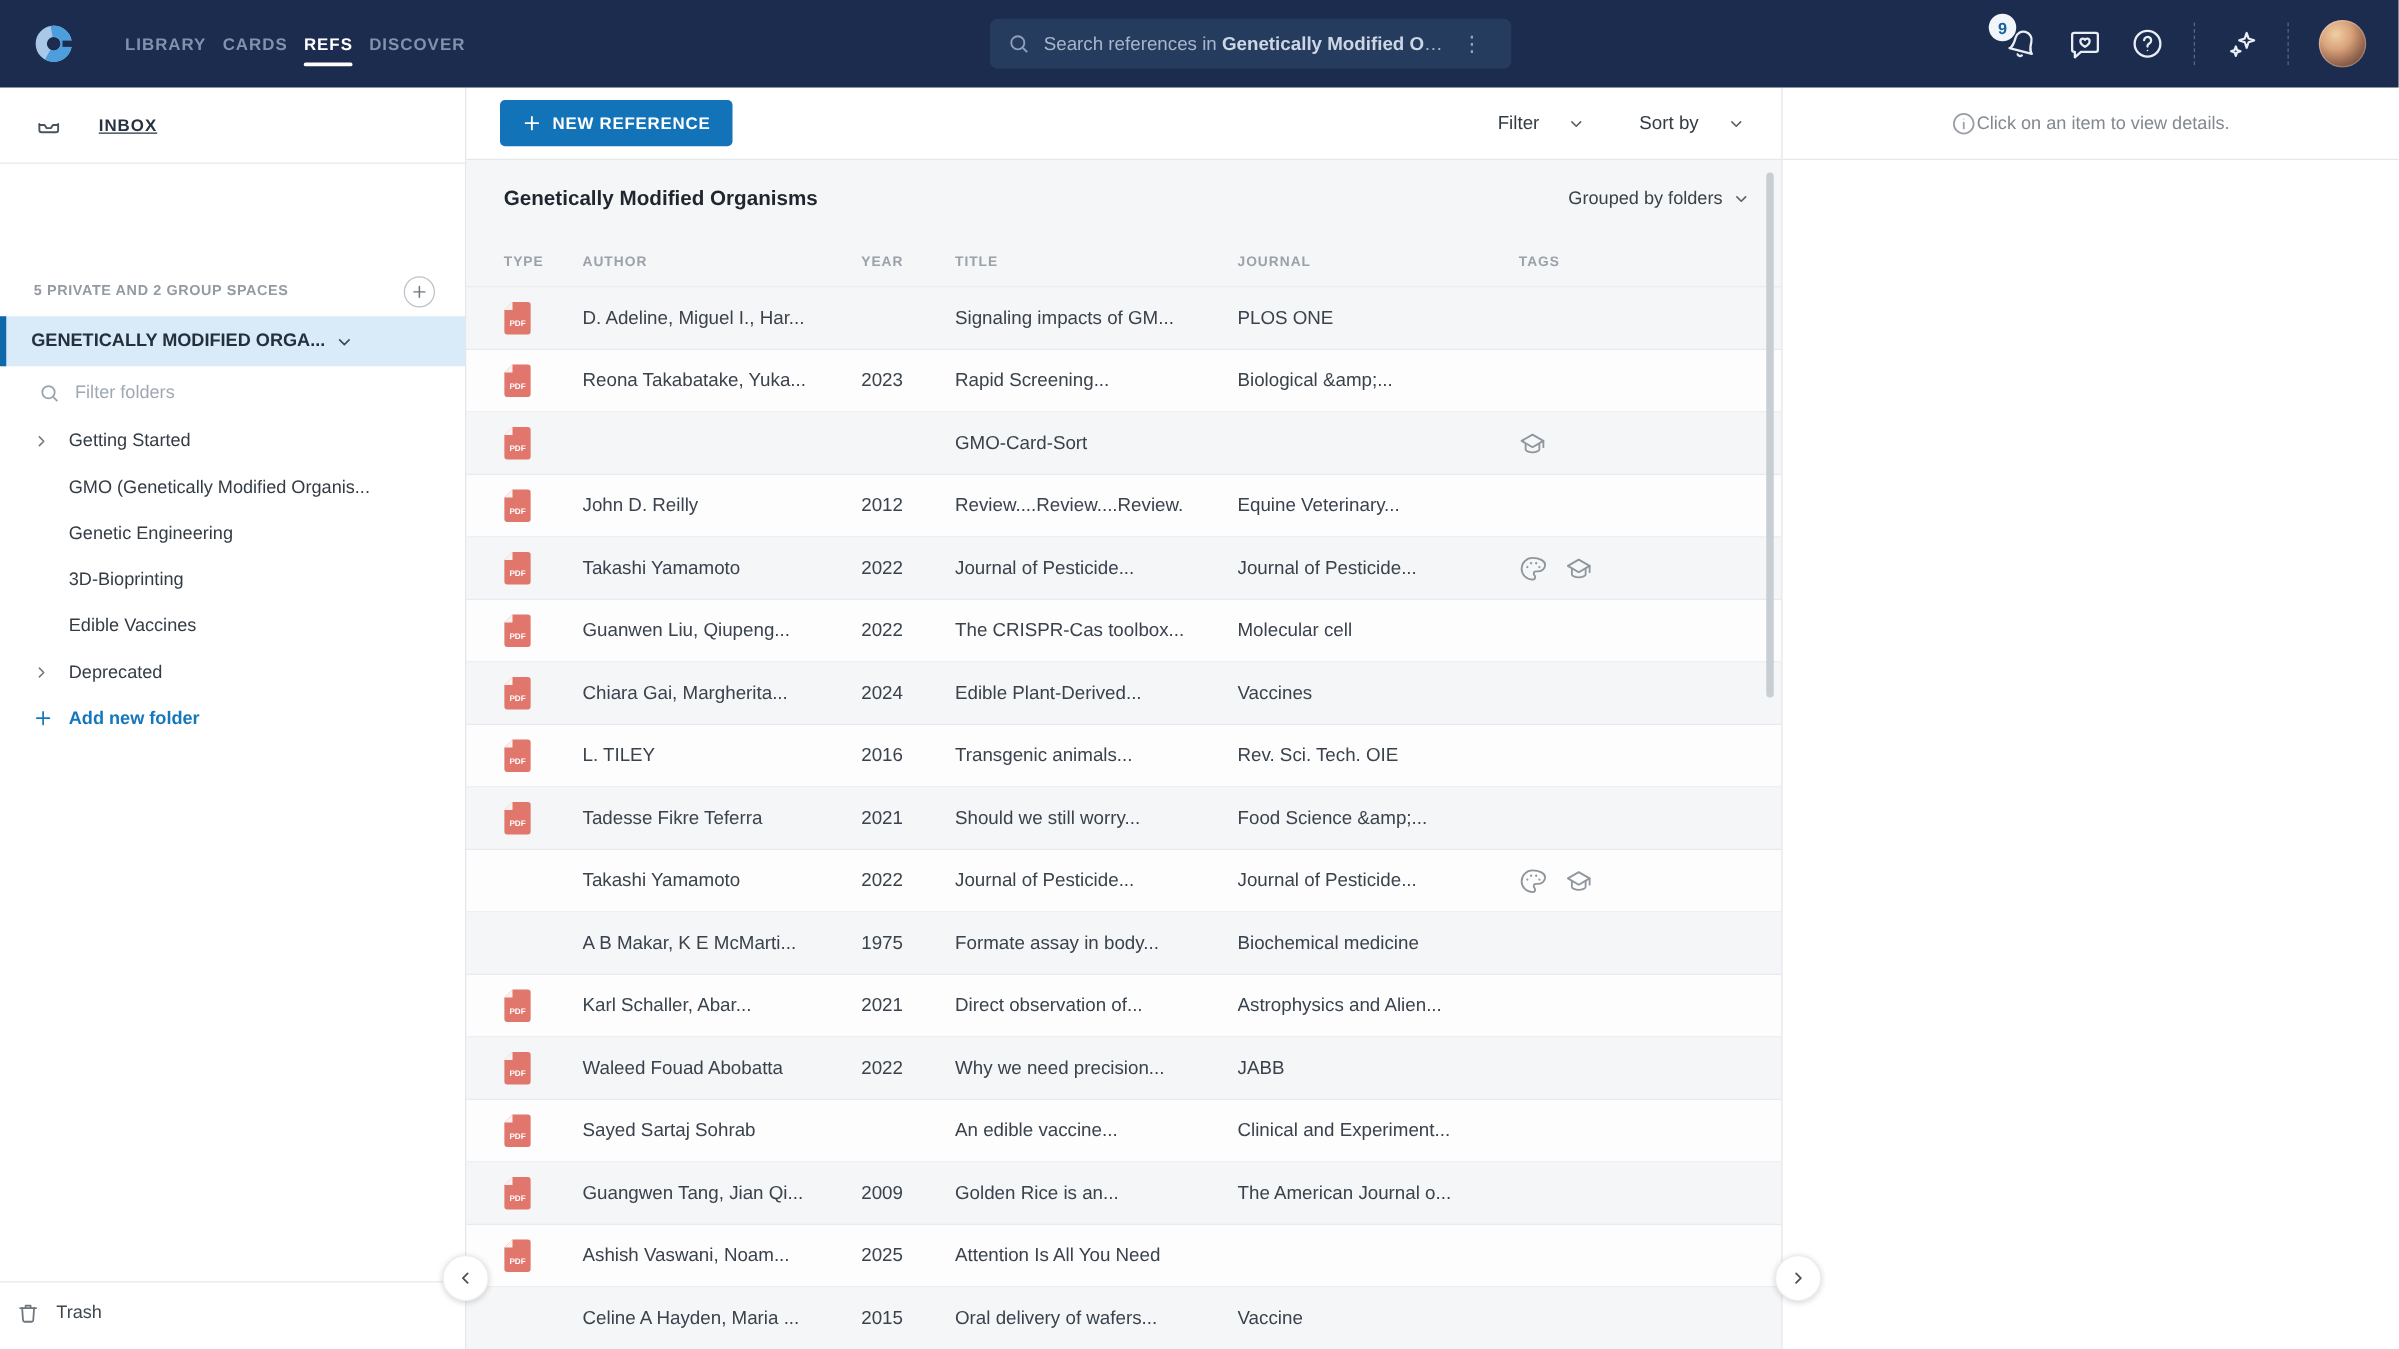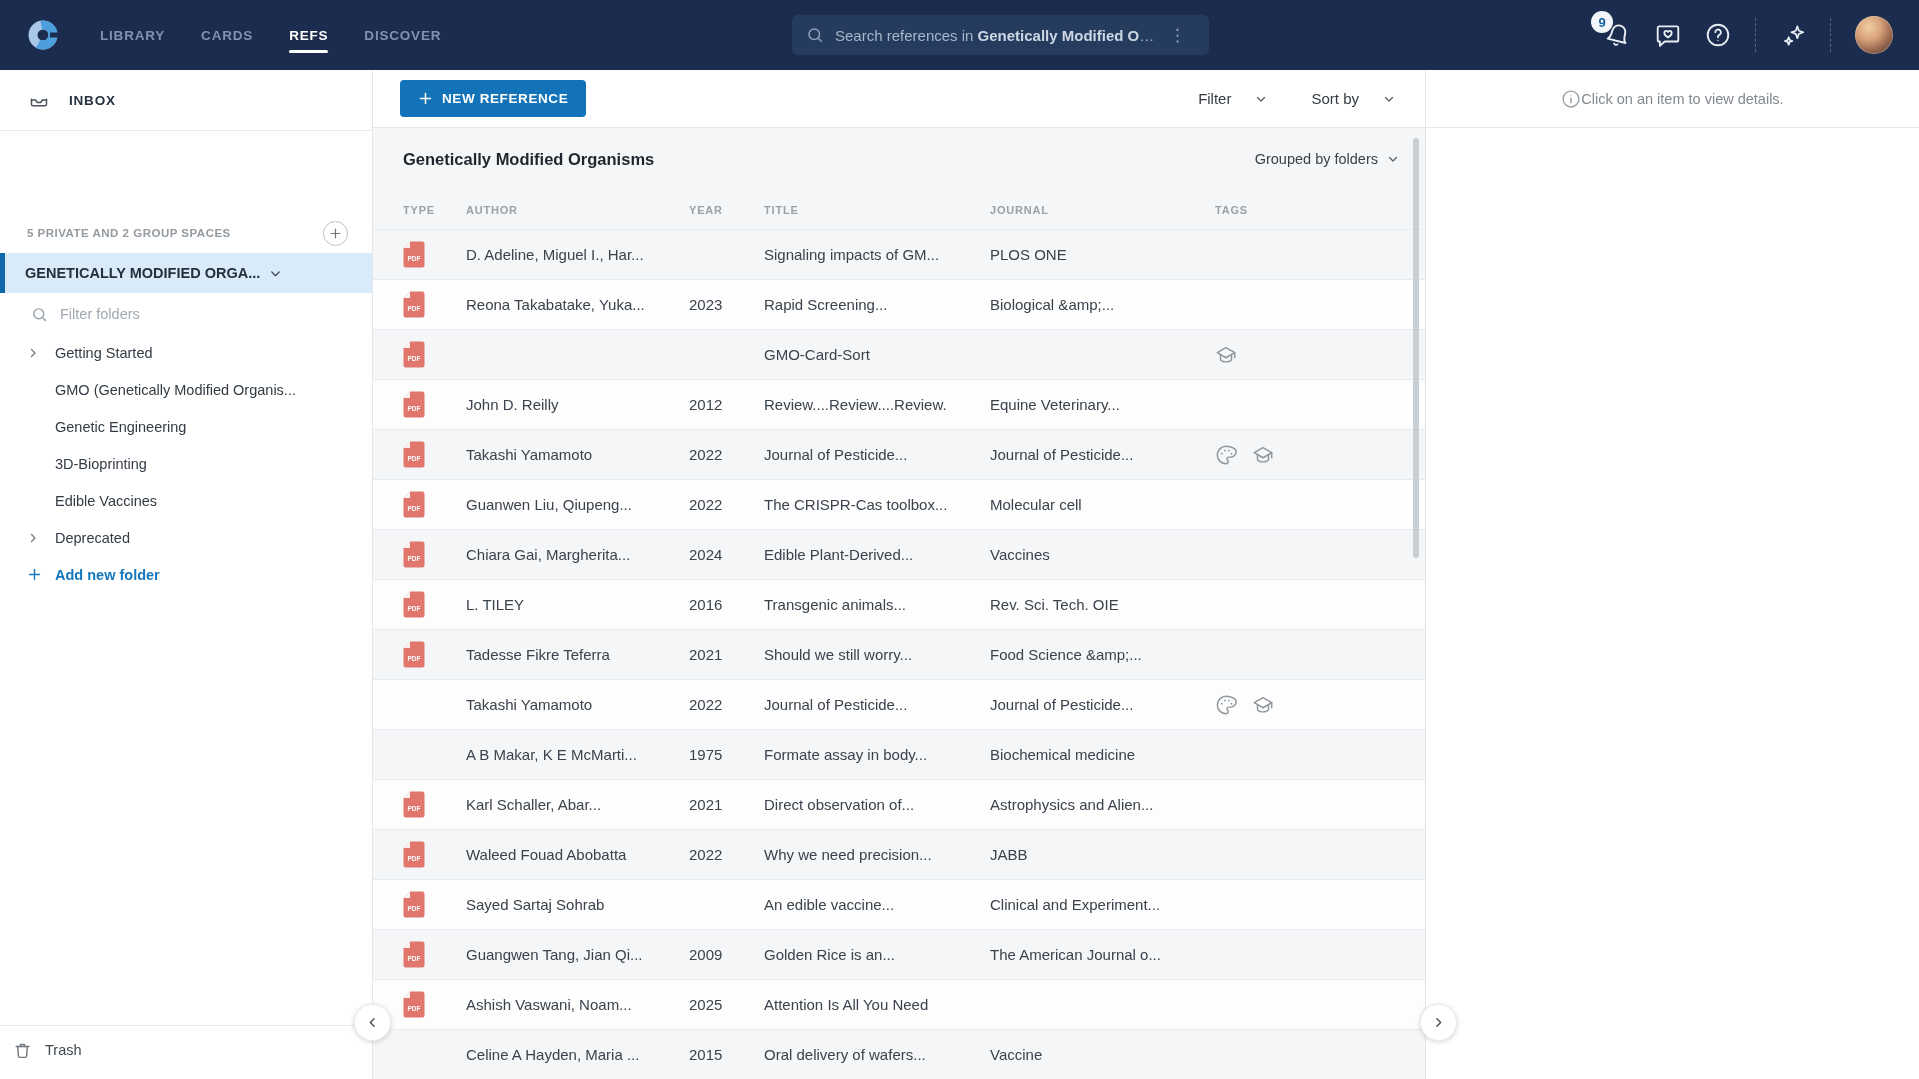--- a/index.html
+++ b/index.html
@@ -6,21 +6,21 @@
   html,body { width:1919px; height:1079px; }
   body {
     position:relative; overflow:hidden; background:#fff;
     font-family:"Liberation Sans", sans-serif; color:#39424c;
   }
   svg { display:block; }
 
   
   .topbar { position:absolute; left:0; top:0; width:1919px; height:70px; background:#1b2c4e; z-index:20; }
   .logo { position:absolute; left:28px; top:20px; width:30px; height:30px; cursor:pointer; }
-  .topnav { position:absolute; left:100px; top:0; height:70px; display:flex; align-items:center; gap:36px; }
+  .topnav { position:absolute; left:100px; top:0; height:70px; display:flex; align-items:center; gap:13px; }
   .nav-item { font-size:13.5px; font-weight:bold; letter-spacing:.8px; color:#8291ad; cursor:pointer; position:relative; height:70px; display:flex; align-items:center; }
   .nav-item.active { color:#ffffff; }
   .nav-item.active::after { content:""; position:absolute; left:0; right:0; bottom:17px; height:3px; background:#fff; border-radius:2px; }
 
   .searchbar { position:absolute; left:744px; top:15px; width:417px; height:40px; background:#253c5f; border-radius:6px;
     display:flex; align-items:center; padding:0 23px 0 14px; cursor:text;margin-left:48px; }
   .searchbar .mag { width:18px; height:18px; margin-right:11px; flex:none; }
   .search-text { font-size:15px; color:#a9b6c9; white-space:nowrap; overflow:hidden; text-overflow:ellipsis; flex:1; }
   .search-text b { color:#cdd7e4; }
   .search-kebab { color:#96a5bf; font-size:17px; line-height:1; padding-left:10px; cursor:pointer; flex:none; }
@@ -32,21 +32,21 @@
     font-size:13px; font-weight:bold; display:flex; align-items:center; justify-content:center; }
   .vdiv { width:0; height:34px; border-left:1px dashed rgba(255,255,255,.28); }
   .avatar { width:38px; height:38px; border-radius:50%; cursor:pointer;
     background:radial-gradient(circle at 36% 30%, #f0cfa4 0%, #d9a37b 34%, #9c6b52 62%, #5f4336 88%);
     box-shadow:inset 0 0 0 1px rgba(255,255,255,.25); }
 
   
   .sidebar { position:absolute; left:0; top:70px; width:373px; height:1009px; background:#fff; border-right:1px solid #e3e6ea; z-index:5; }
   .inbox-row { position:absolute; left:0; top:12px; width:100%; height:36px; display:flex; align-items:center; padding-left:29px; cursor:pointer; }
   .inbox-row svg { width:20px; height:20px; color:#4a525b; }
-  .inbox-label { margin-left:20px; font-size:13.5px; font-weight:bold; letter-spacing:.8px; color:#273240; }
+  .inbox-label { margin-left:30px; font-size:13.5px; font-weight:bold; letter-spacing:.8px; color:#273240;text-decoration:underline; }
   .sb-divider { position:absolute; left:0; width:100%; border-top:1px solid #e6e9ed; }
   .spaces-header { position:absolute; left:0; top:148px; width:100%; height:30px; display:flex; align-items:center; padding:0 24px 0 27px; }
   .spaces-label { font-size:11.5px; font-weight:bold; letter-spacing:.5px; color:#939aa1; flex:1; }
   .plus-circle { width:25px; height:25px; border-radius:50%; border:1px solid #bcc3ca; color:#6d757d; display:flex; align-items:center; justify-content:center; cursor:pointer; background:#fff; }
   .plus-circle svg { width:13px; height:13px; }
   .selected-space { position:absolute; left:0; top:183px; width:100%; height:40px; background:#d9eaf8; border-left:5px solid #0e68a9;
     display:flex; align-items:center; padding-left:20px; cursor:pointer; }
   .selected-space .lbl { font-size:14.5px; font-weight:bold; color:#24303c; white-space:nowrap; }
   .selected-space .chev { margin-left:9px; color:#3c4854; }
   .filter-row { position:absolute; left:0; top:228px; width:100%; height:32px; display:flex; align-items:center; padding-left:31px; }

